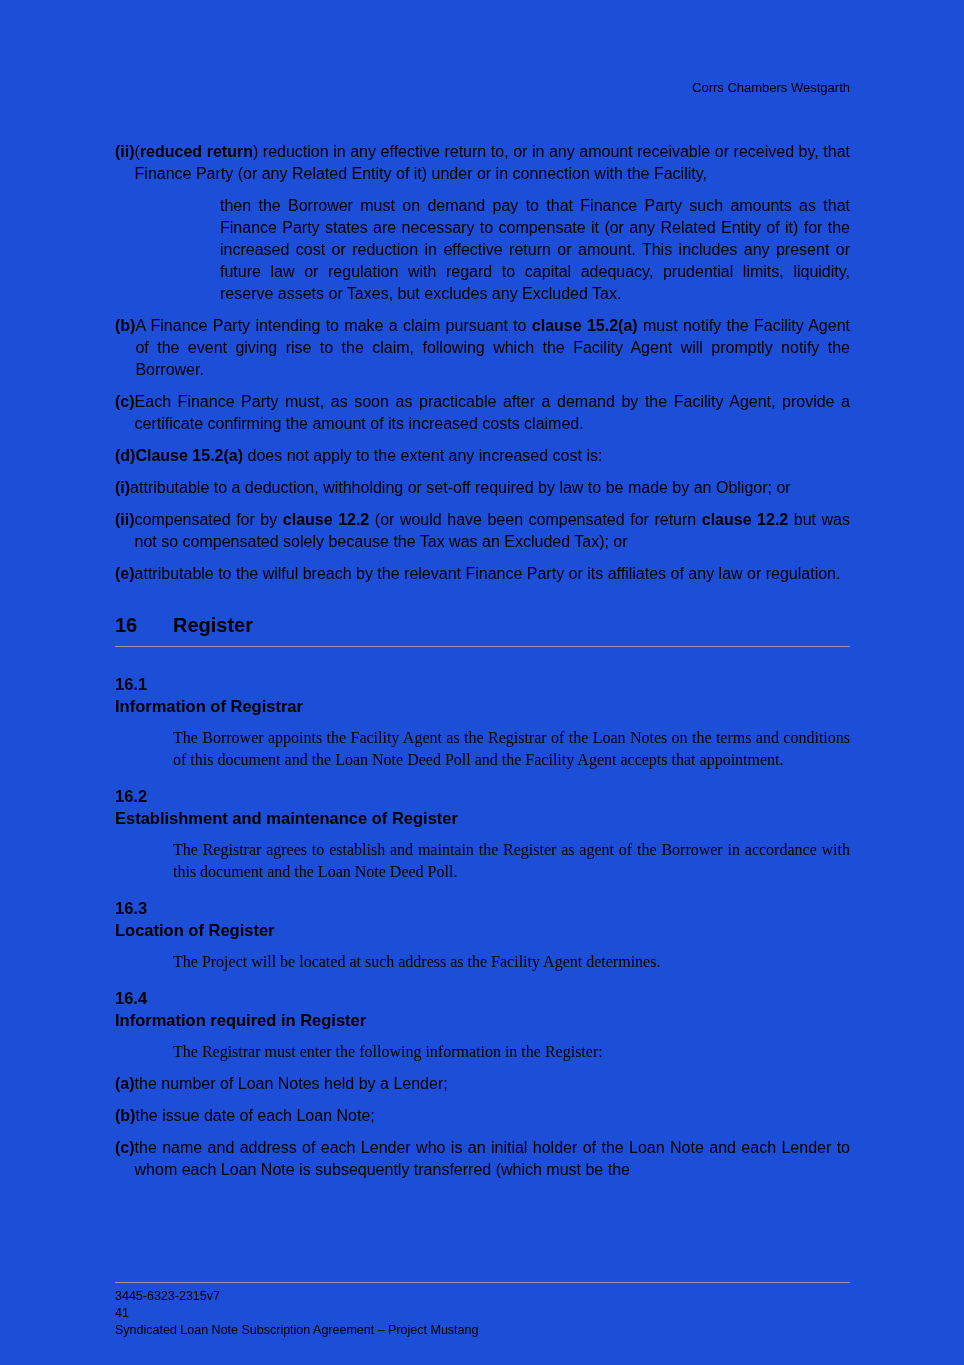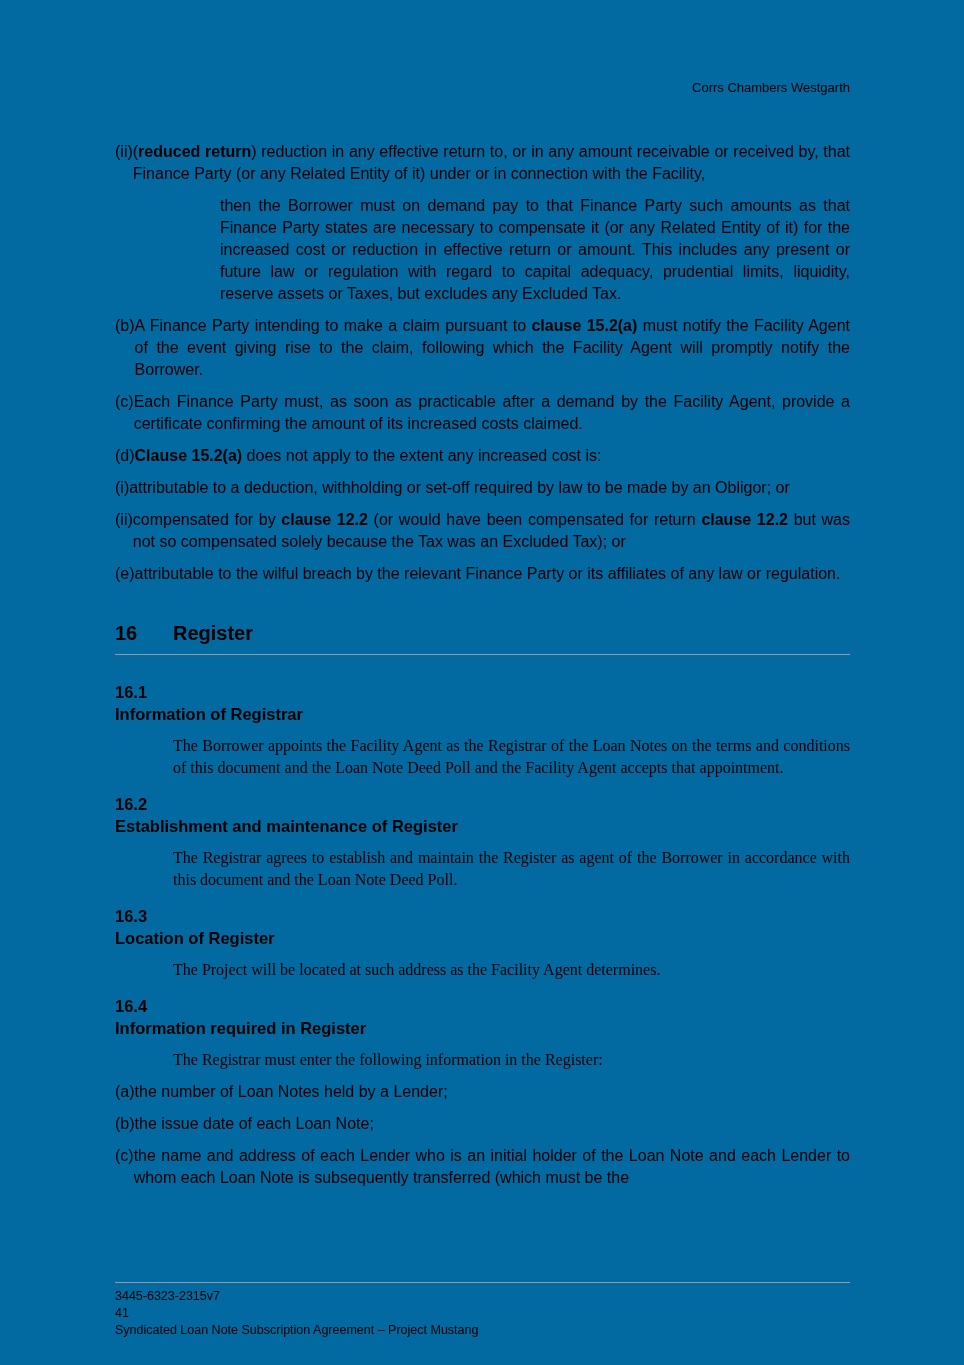--- a/index.html
+++ b/index.html
@@ -1,20 +1,20 @@
 <!DOCTYPE html>
 <html><head>
 <meta charset="utf-8">
 <style>
   html, body { margin: 0; padding: 0; background: #ffffff; }
   .page {
     position: relative;
     width: 964px;
     height: 1365px;
-    background: #0369a1;
+    background: #1d4ed8;
     color: #000000;
     font-family: "Liberation Sans", "DejaVu Sans", sans-serif;
     font-size: 16px;
     line-height: 22px;
     overflow: hidden;
   }
   .content {
     position: absolute;
     left: 115px;
     right: 114px;
@@ -23,28 +23,28 @@
   .page-header {
     margin-top: 80px;
     margin-bottom: 46px;
     text-align: right;
     font-size: 13px;
     line-height: 15px;
   }
   .doc-body { }
   .block { margin-top: 10px; margin-bottom: 0; }
   .row { display: flex; }
-  .row .lbl { flex: 0 0 auto; }
+  .row .lbl { flex: 0 0 auto; font-weight: bold; }
   .row .txt { flex: 1 1 auto; text-align: justify; }
   .para   { margin-left: 58px;  text-align: justify; font-family: Liberation Serif, serif; }
   .para-l1{ margin-left: 105px; text-align: justify; }
   .bold { font-weight: 700; }
   .section-heading {
     display: flex;
-    margin-top: 36px;
+    margin-top: 28px;
     font-weight: 700;
     font-size: 20px;
     line-height: 24px;
   }
   .section-heading .num { width: 58px; flex: 0 0 auto; }
   .subsection-heading {
     display: flex;
     margin-top: 14px;
     font-weight: 700;
     font-size: 16.5px;

